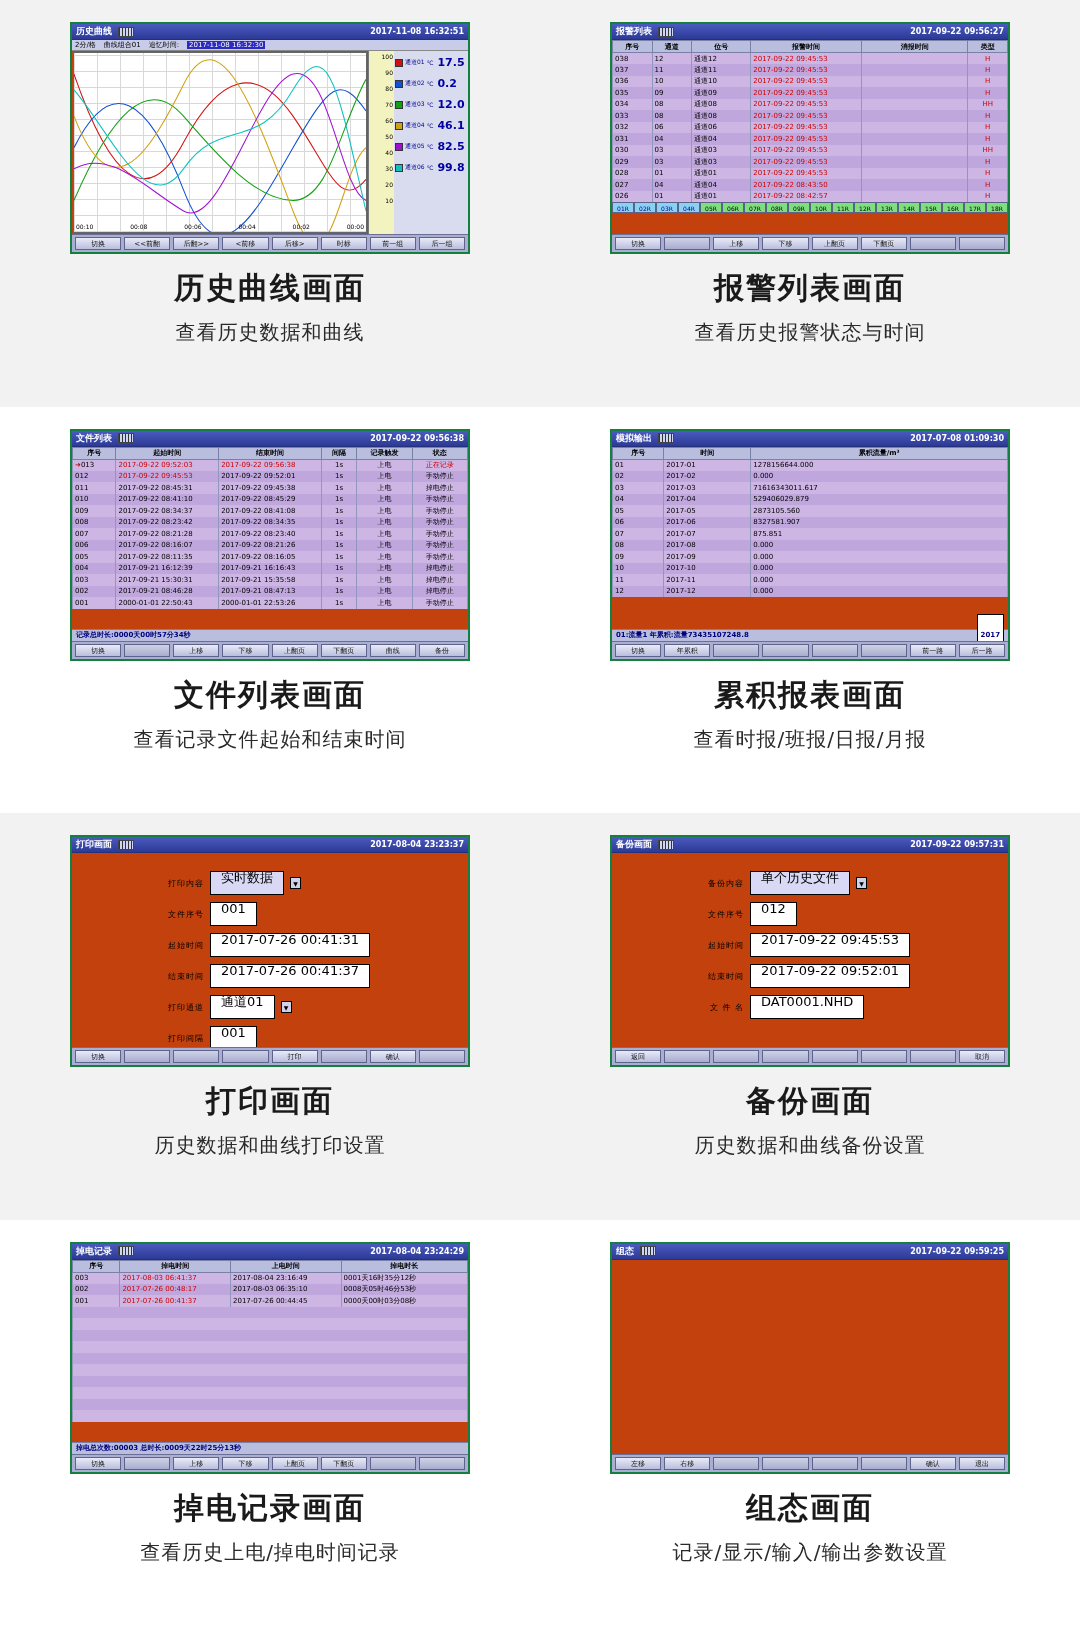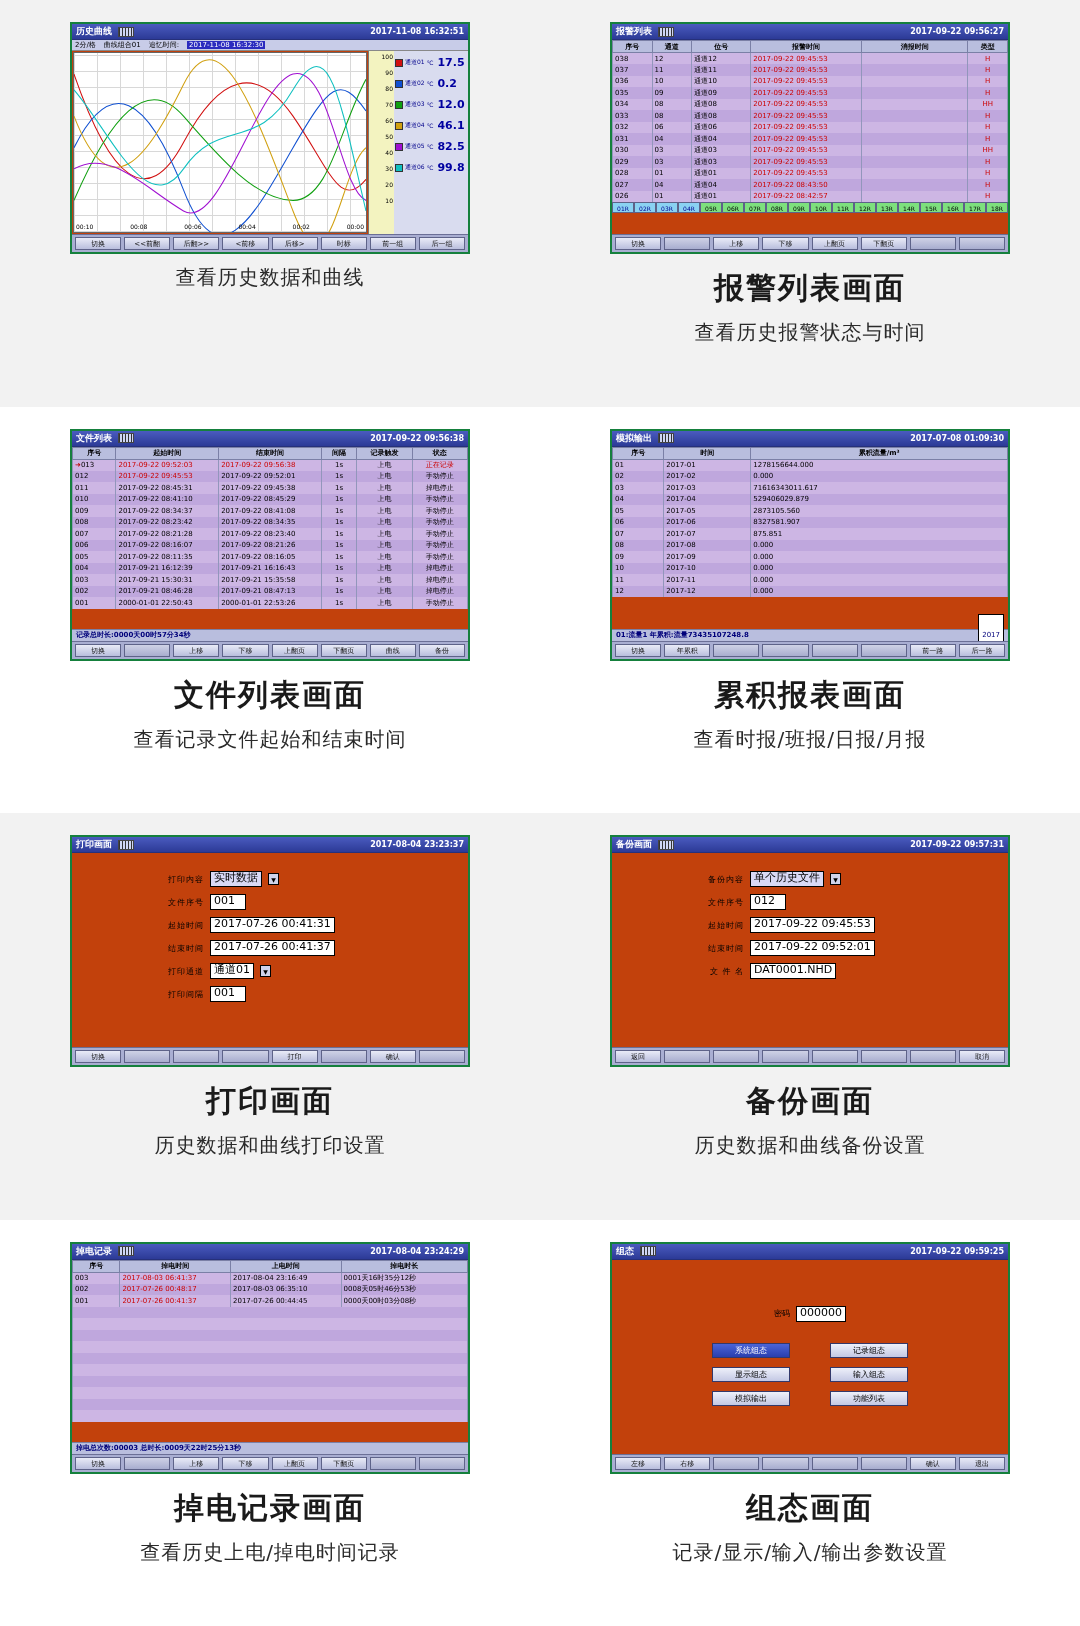--- a/index.html
+++ b/index.html
@@ -128,22 +128,22 @@
   .tag.blue { background:#8ad2f2; }
 
   
   .form {
     position:absolute; inset:0; padding:18px 0 0 0;
     display:flex; flex-direction:column; gap:7px; align-items:center;
   }
   .frow { display:flex; align-items:center; font-size:8px; gap:6px; width:240px;}
   .flabel { width:54px; text-align:right; letter-spacing:1px; }
   .fbox {
-    background:#ffffff; border:1px solid #000; height:16px; line-height:12px;
-    padding:0 3px; font-size:11px; min-width:36px;
+    background:#ffffff; border:1px solid #000; height:24px; line-height:12px;
+    padding:0 10px; font-size:13px; min-width:36px;
   }
   .fbox.sel { background:#d9d9f5; }
   .caret {
     width:11px;height:12px;background:#cfd3ea;border:1px solid #000;
     display:inline-flex;align-items:center;justify-content:center;font-size:6px;
   }
 
   
   .cfg-grid {
     position:absolute; inset:0; padding-top:46px;
@@ -159,21 +159,21 @@
   .pw-row { display:flex; align-items:center; gap:6px; font-size:8px; margin-bottom:12px;}
 
   
   .sumbar {
     position:absolute; left:0; right:0; bottom:18px; height:12px;
     background:#b9bede; border-top:1px solid #7b80a6;
     font-size:7px; display:flex; align-items:center; gap:14px; padding:0 4px;
     color:#00007a; font-weight:bold;
   }
   .sumbar .rightfld { margin-left:auto; display:flex; gap:4px; align-items:flex-end;}
-  .whitebox { background:#fff; border:1px solid #000; padding:16px 3px; font-weight:normal; }
+  .whitebox { background:#fff; border:1px solid #000; padding:16px 3px; font-weight:bold; }
   .red { color:#cc0000; }
   .blue { color:#000090; }
   .blank-row td { height:11.5px; }
 </style>
 </head>
 <body>
 
 <div class="grid">
 
   <div class="cell gray">
@@ -267,20 +267,21 @@
         <div class="btn">切换</div>
         <div class="btn">&lt;&lt;前翻</div>
         <div class="btn">后翻&gt;&gt;</div>
         <div class="btn">&lt;前移</div>
         <div class="btn">后移&gt;</div>
         <div class="btn">时标</div>
         <div class="btn">前一组</div>
         <div class="btn">后一组</div>
       </div>
     </div>
+    <div class="caption-title">历史曲线画面</div>
     <div class="caption-sub">查看历史数据和曲线</div>
   </div>
 
   <div class="cell gray">
     <div class="screen">
       <div class="titlebar">
         <div class="tb-left">
           <span>报警列表</span>
           <span class="tb-icon"></span>
         </div>
@@ -878,40 +879,20 @@
 
   <div class="cell white">
     <div class="screen">
       <div class="titlebar">
         <div class="tb-left">
           <span>组态</span>
           <span class="tb-icon"></span>
         </div>
         <span class="tb-time">2017-09-22 09:59:25</span>
       </div>
-      <div class="content">
-        <div class="cfg-grid">
-          <div class="pw-row">
-            <span>密码</span>
-            <span class="fbox" style="min-width:50px">000000</span>
-          </div>
-          <div class="cfg-row">
-            <div class="cfg-btn hl">系统组态</div>
-            <div class="cfg-btn">记录组态</div>
-          </div>
-          <div class="cfg-row">
-            <div class="cfg-btn">显示组态</div>
-            <div class="cfg-btn">输入组态</div>
-          </div>
-          <div class="cfg-row">
-            <div class="cfg-btn">模拟输出</div>
-            <div class="cfg-btn">功能列表</div>
-          </div>
-        </div>
-      </div>
       <div class="btnbar">
         <div class="btn">左移</div>
         <div class="btn">右移</div>
         <div class="btn empty"></div>
         <div class="btn empty"></div>
         <div class="btn empty"></div>
         <div class="btn empty"></div>
         <div class="btn">确认</div>
         <div class="btn">退出</div>
       </div>

